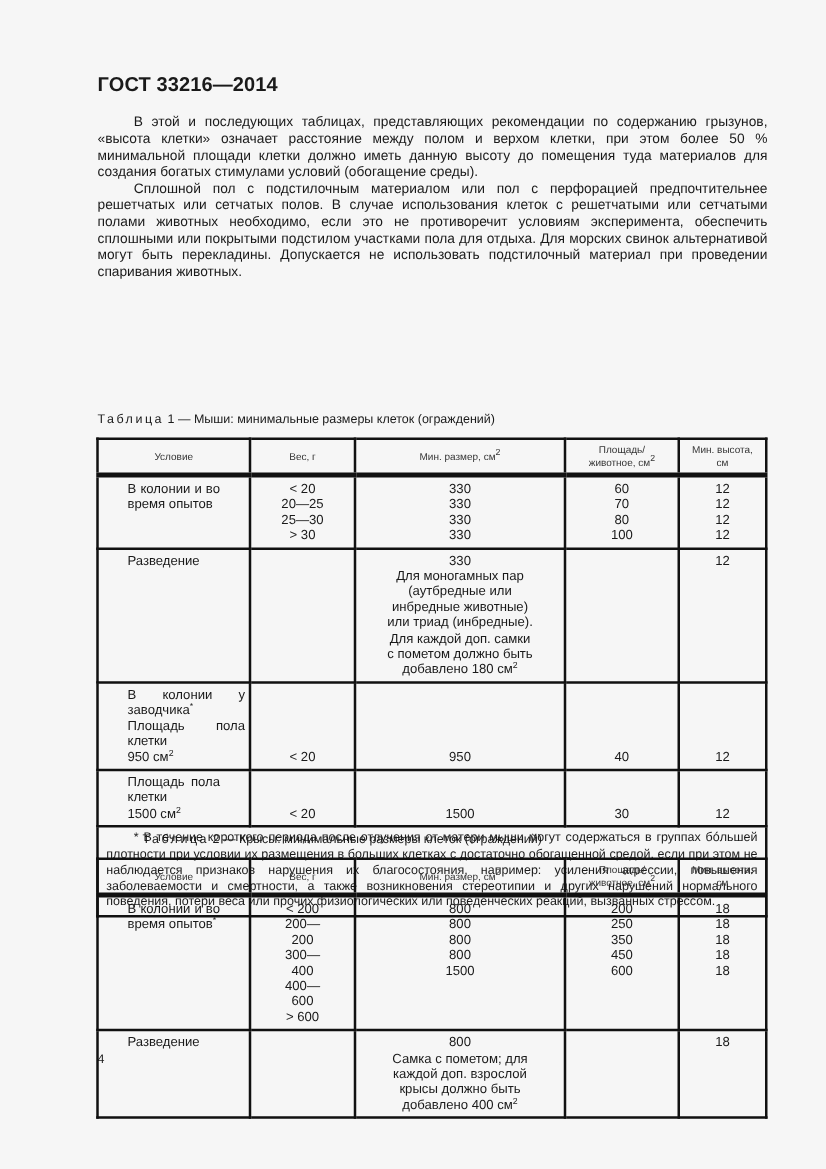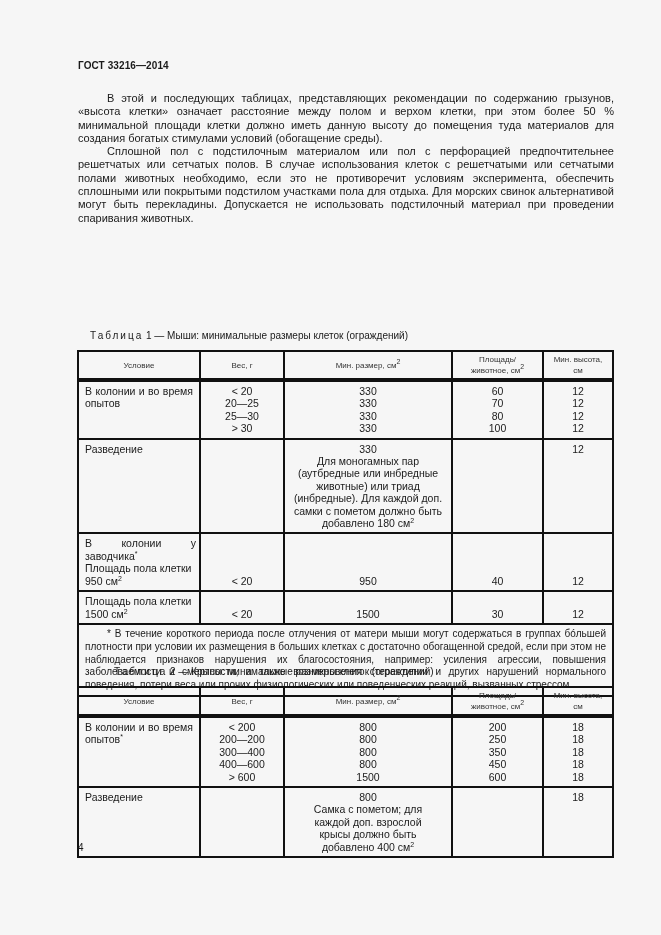--- a/index.html
+++ b/index.html
@@ -6,21 +6,21 @@
     body {
       width: 661px; height: 935px;
       background: #f6f6f6;
       position: relative;
       overflow: hidden;
       color: #1a1a1a;
       font-family: "Liberation Sans", sans-serif;
     }
     .doc-header {
       position: absolute; left: 78px; top: 60px;
-      font-weight: bold; font-size: 10px; letter-spacing: 0.1px;
+      font-weight: bold; font-size: 16px; letter-spacing: 0.1px;
     }
     .body-text {
       position: absolute; left: 78px; top: 92px; width: 536px;
       font-size: 11px; line-height: 13.3px;
       text-align: justify;
     }
     .body-text p { margin: 0; text-indent: 29px; }
     .caption {
       position: absolute; left: 78px;
       font-size: 10px; line-height: 12px;
@@ -29,21 +29,21 @@
     table.grid {
       position: absolute; left: 77px;
       border-collapse: collapse;
       table-layout: fixed;
       width: 535px;
       font-size: 10.5px;
       line-height: 12.4px;
     }
     table.grid td, table.grid th {
       border: 2px solid #111;
-      padding: 3px 6px;
+      padding: 3px 23px;
       vertical-align: top;
     }
     table.grid th {
       font-weight: normal;
       font-size: 8px;
       line-height: 11px;
       color: #333;
       text-align: center;
       vertical-align: middle;
       border-bottom: 4px solid #111;
@@ -69,21 +69,21 @@
 </head>
 <body>
 
 <div class="doc-header">ГОСТ 33216—2014</div>
 
 <div class="body-text">
   <p>В этой и последующих таблицах, представляющих рекомендации по содержанию грызунов, «высота клетки» означает расстояние между полом и верхом клетки, при этом более 50 % минимальной площади клетки должно иметь данную высоту до помещения туда материалов для создания богатых стимулами условий (обогащение среды).</p>
   <p>Сплошной пол с подстилочным материалом или пол с перфорацией предпочтительнее решетчатых или сетчатых полов. В случае использования клеток с решетчатыми или сетчатыми полами животных необходимо, если это не противоречит условиям эксперимента, обеспечить сплошными или покрытыми подстилом участками пола для отдыха. Для морских свинок альтернативой могут быть перекладины. Допускается не использовать подстилочный материал при проведении спаривания животных.</p>
 </div>
 
-<div class="caption" style="top:330px;margin-left:12px;">
+<div class="caption" style="top:330px;">
   <span class="cap-word">Таблица</span><span> 1 — Мыши: минимальные размеры клеток (ограждений)</span>
 </div>
 
 <table class="grid" style="top:350px;">
   <colgroup>
     <col style="width:122px">
       <col style="width:84px">
       <col style="width:168px">
       <col style="width:91px">
       <col style="width:70px">

